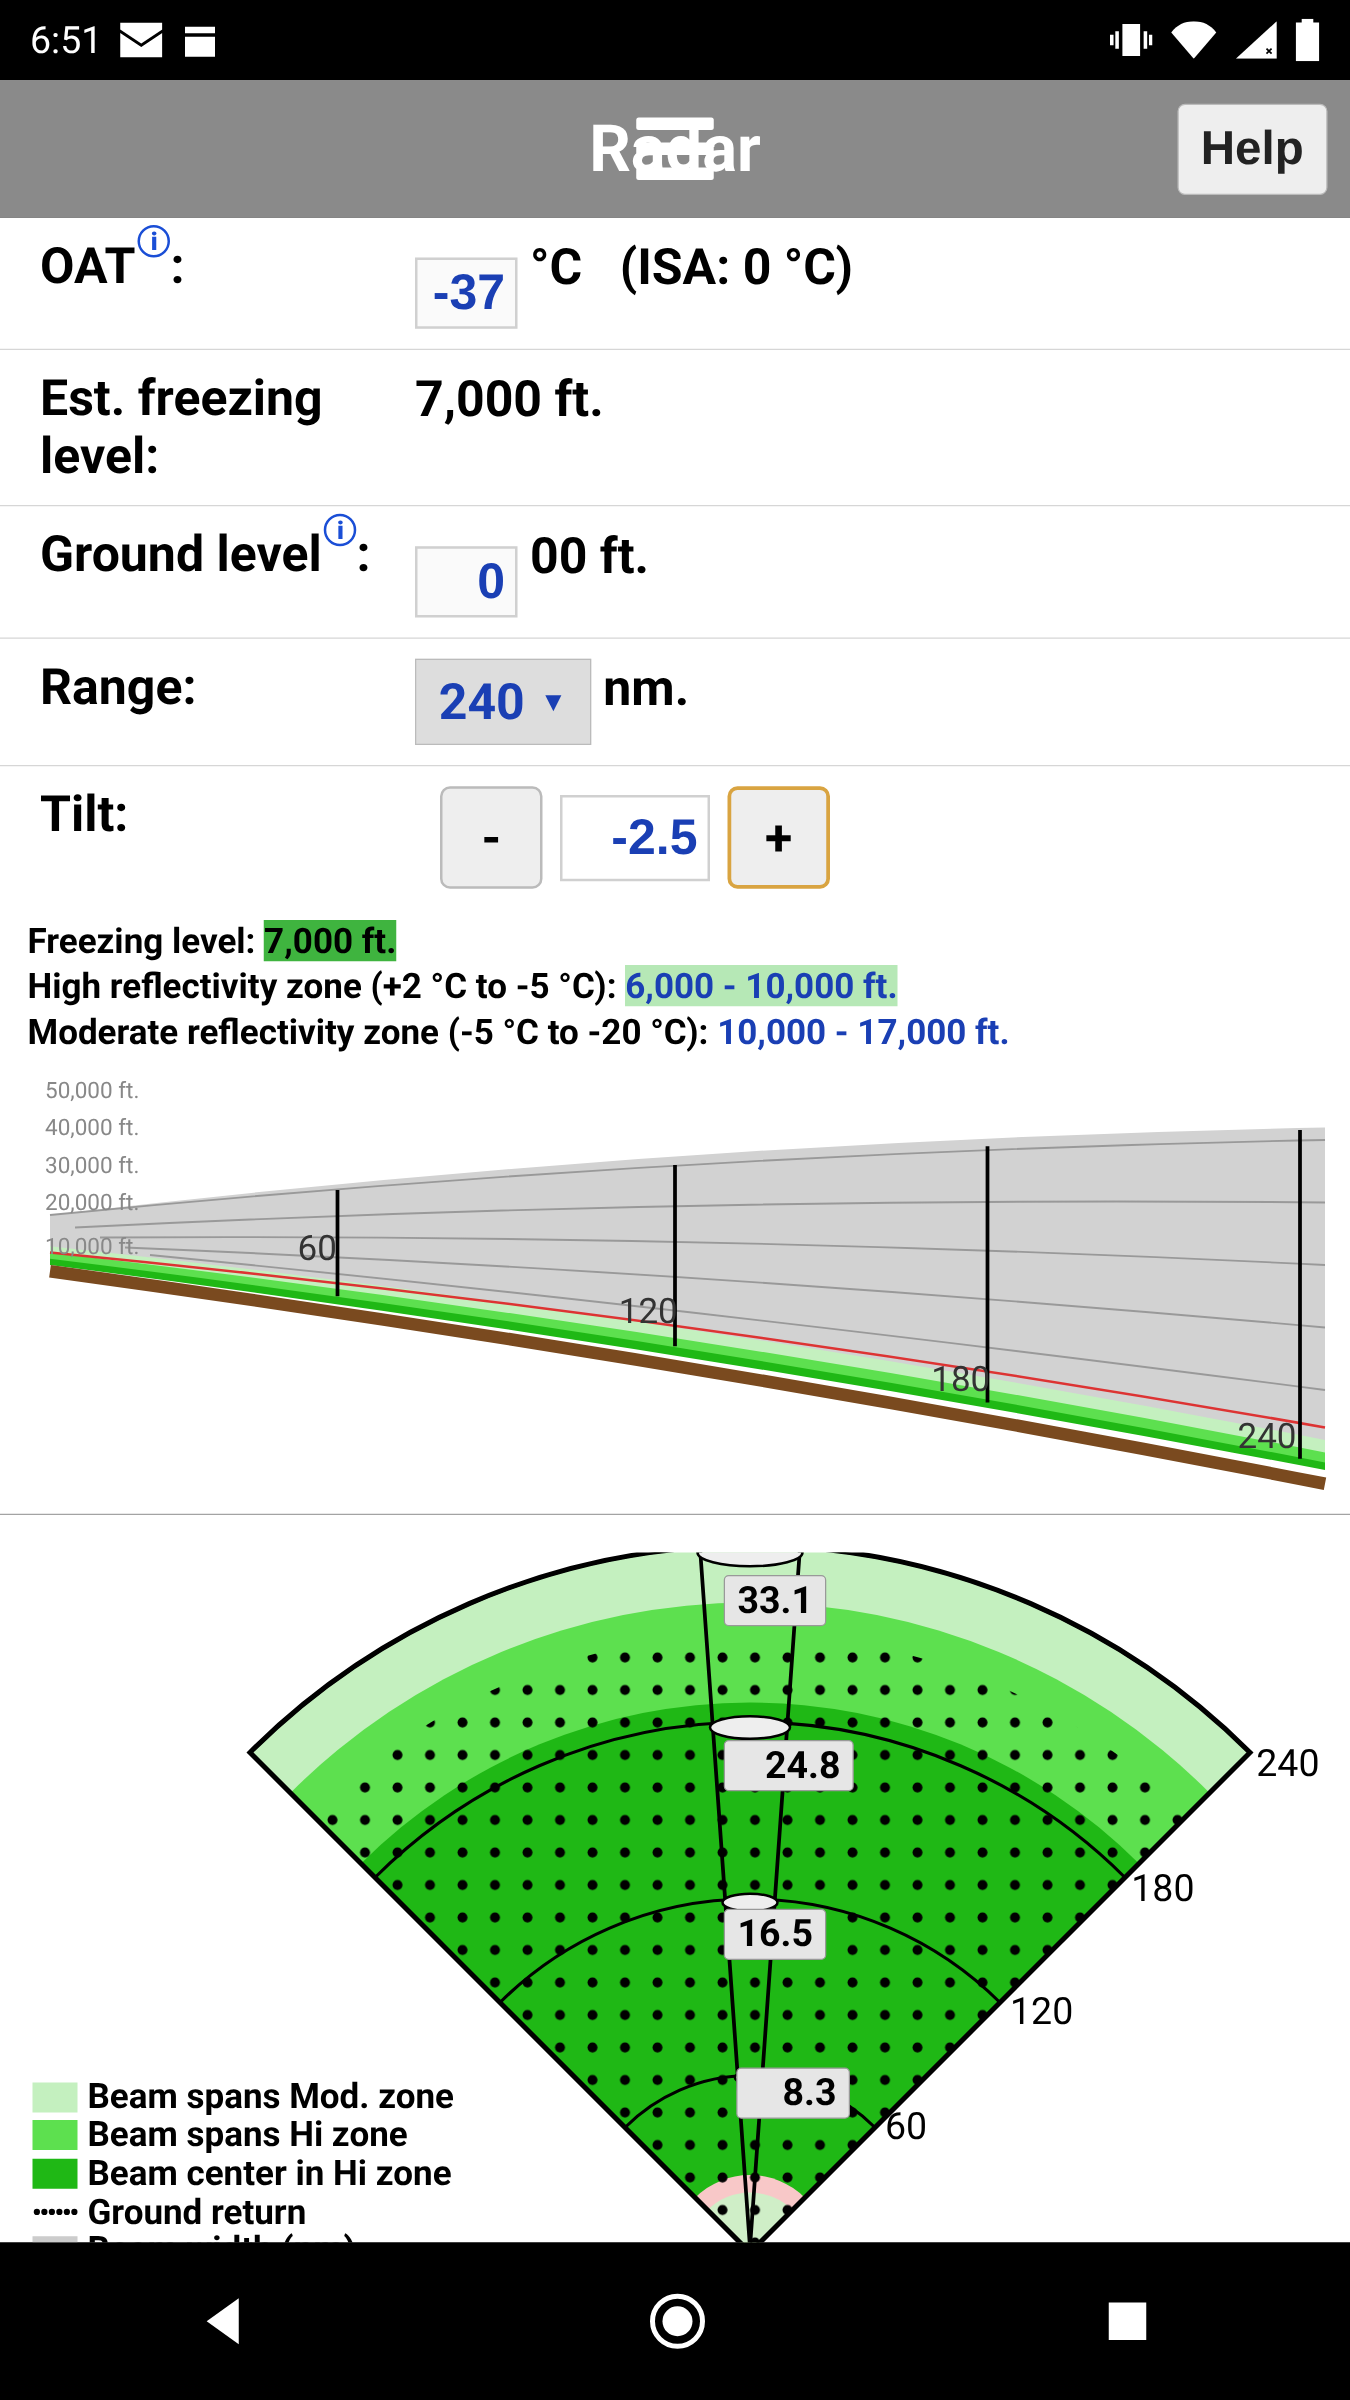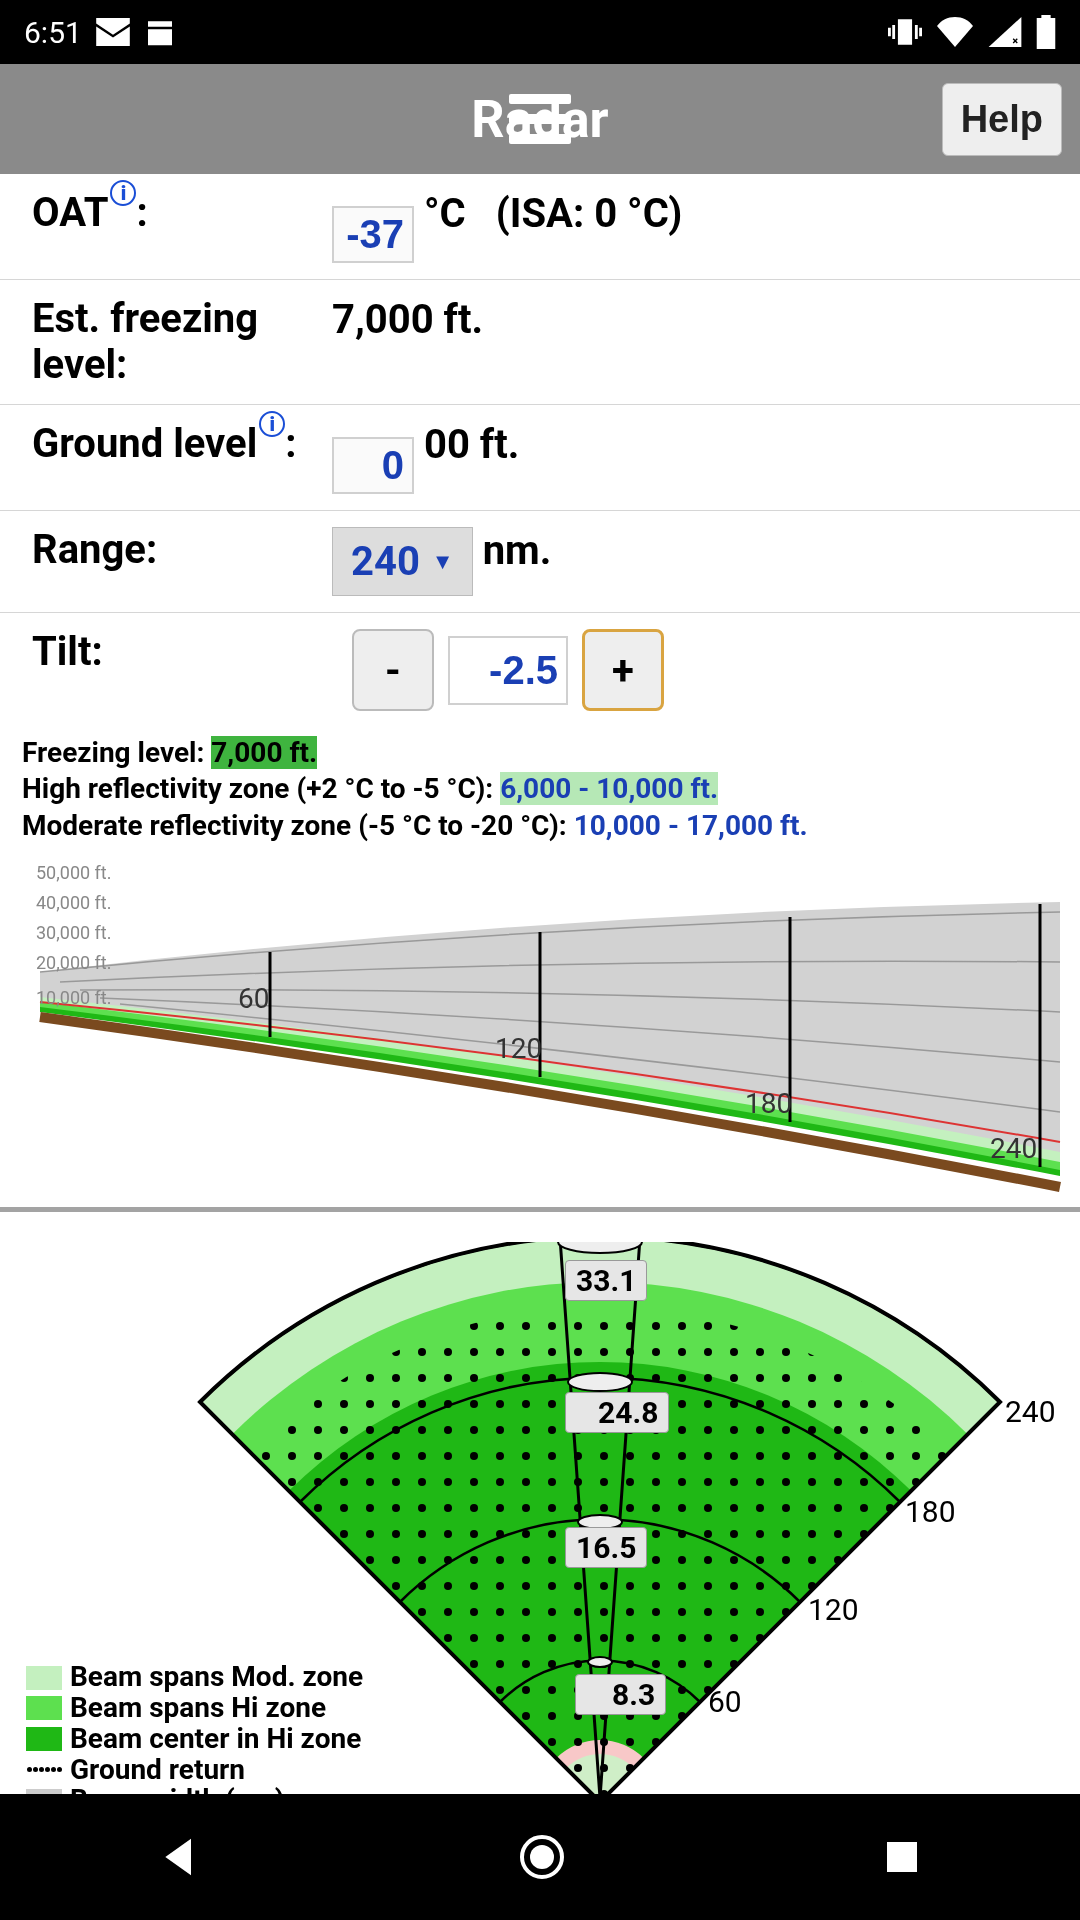--- a/index.html
+++ b/index.html
@@ -170,21 +170,21 @@
     line-height: 1.3;
   }
   .hl-green { background: #3fb43f; color:#000; }
   .hl-lgreen { background: #b6e8b6; color:#000; }
   .hl-blue { color: #1a3fb4; }
   
   .side-chart {
     position: relative;
     height: 360px;
     margin: 4px 0 0 0;
-    border-bottom: 5px solid #a3a3a3;
+    border-bottom: 1px solid #a3a3a3;
   }
   .side-chart svg { position:absolute; top:0; left:0; }
   .alt-tick {
     position: absolute;
     font-size: 18px;
     color: #888;
     font-weight: 400;
     left: 36px;
   }
   .range-mark {
@@ -201,20 +201,21 @@
   }
   .fan-chart svg { position:absolute; top:0; left:0; }
   .fan-label {
     position: absolute;
     background: #e6e6e6;
     border: 1px solid #999;
     border-radius: 4px;
     padding: 2px 10px;
     font-size: 30px;
     font-weight: 700;
+    margin-left: 14px;
   }
   .fan-range {
     position: absolute;
     font-size: 30px;
     font-weight: 400;
   }
   
   .legend {
     position: absolute;
     left: 26px;
@@ -403,21 +404,21 @@
       <path d="M600 556 L560 -4 M600 556 L640 -4" stroke="#000" stroke-width="3" fill="none"></path>
       <ellipse cx="600" cy="420" rx="12" ry="5" fill="#eee" stroke="#000" stroke-width="2"></ellipse>
       <ellipse cx="600" cy="280" rx="22" ry="7" fill="#eee" stroke="#000" stroke-width="2"></ellipse>
       <ellipse cx="600" cy="140" rx="32" ry="9" fill="#eee" stroke="#000" stroke-width="2"></ellipse>
       <ellipse cx="600" cy="0" rx="42" ry="11" fill="#eee" stroke="#000" stroke-width="2"></ellipse>
     </svg>
 
     <div class="fan-label" style="left:565px; top:18px;">33.1</div>
     <div class="fan-label" style="left:565px; top:150px;padding-left:32px;">24.8</div>
     <div class="fan-label" style="left:565px; top:285px;">16.5</div>
-    <div class="fan-label" style="left:575px; top:432px;padding-left:36px;">8.3</div>
+    <div class="fan-label" style="left:575px; top:412px;padding-left:36px;">8.3</div>
 
     <div class="fan-range" style="left:1005px; top:152px;">240</div>
     <div class="fan-range" style="left:905px;  top:252px;">180</div>
     <div class="fan-range" style="left:808px;  top:350px;">120</div>
     <div class="fan-range" style="left:708px;  top:442px;">60</div>
 
     <div class="legend">
       <div class="legend-row">
           <span class="swatch sw-mod"></span>
           <span>Beam spans Mod. zone</span>

